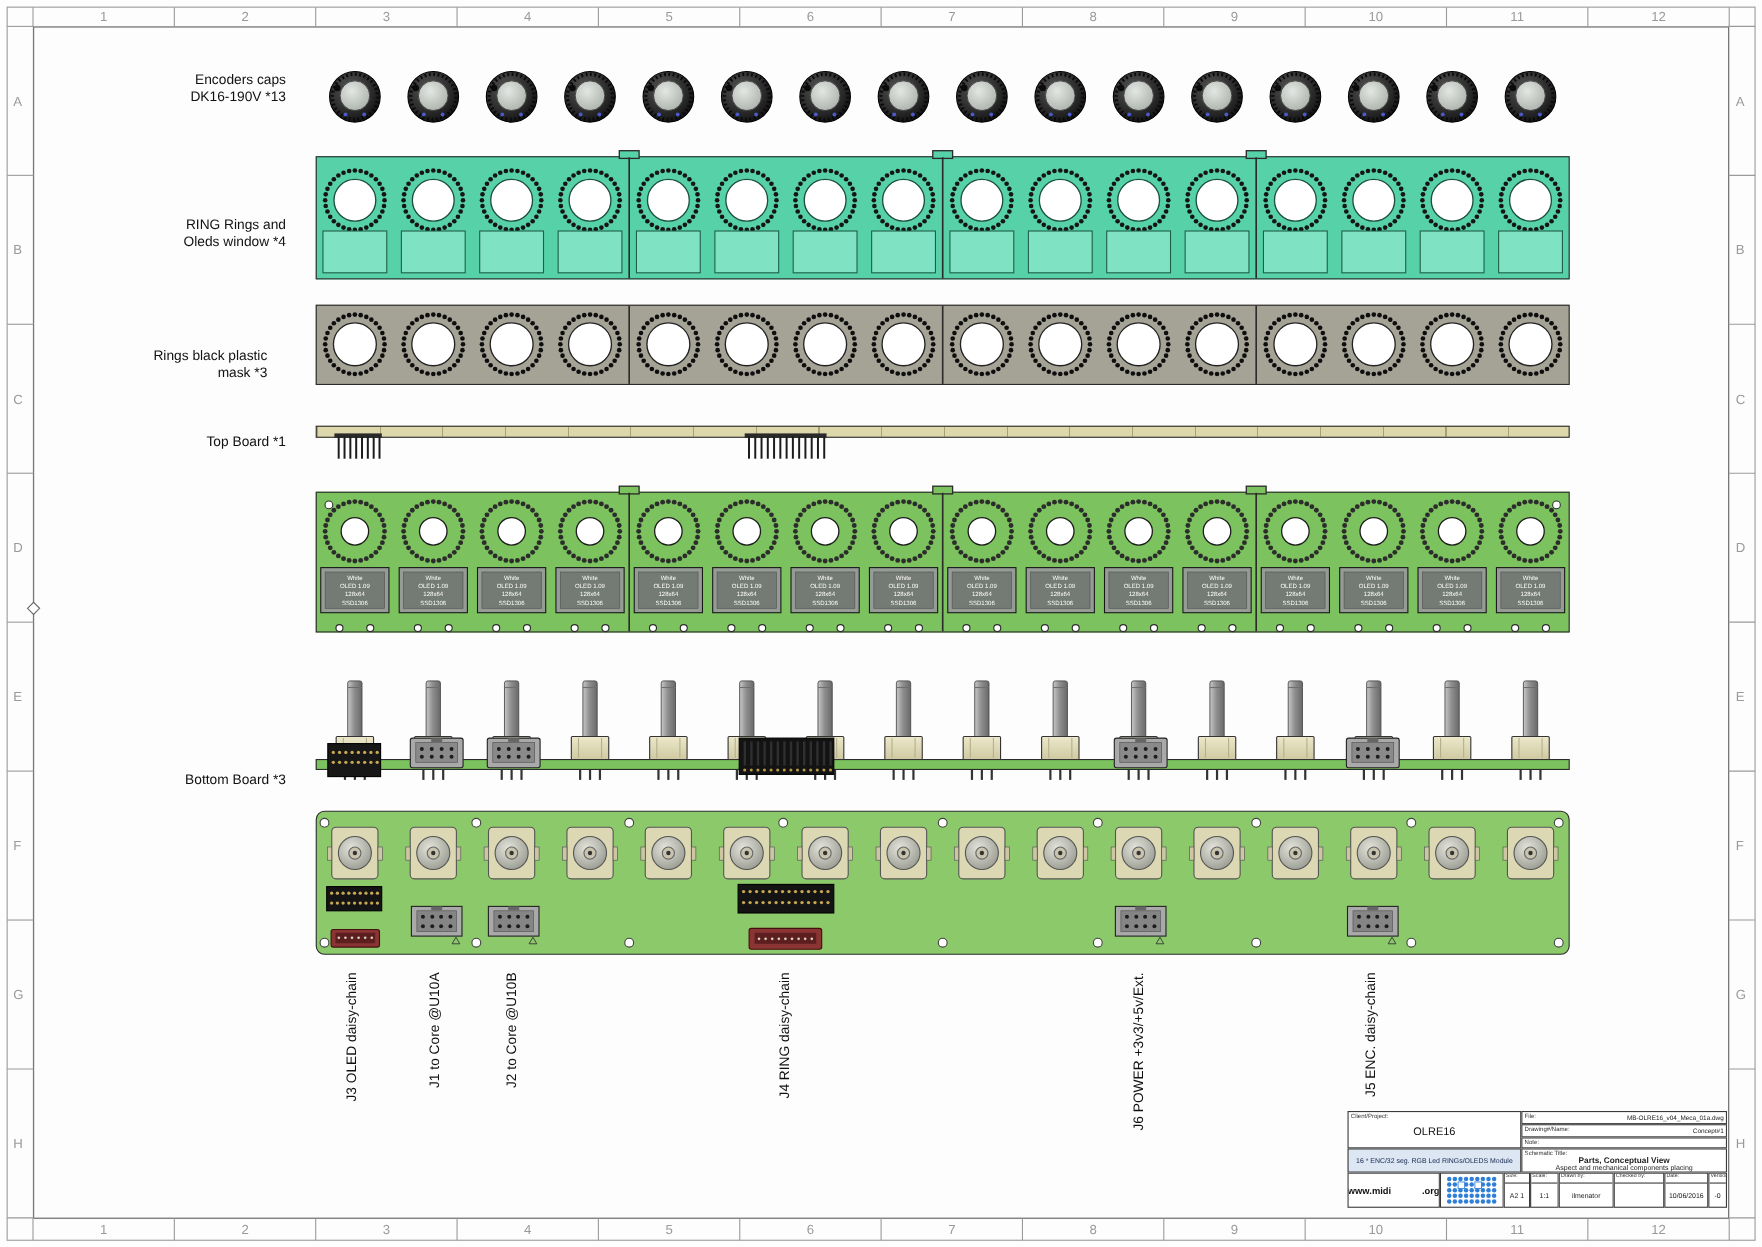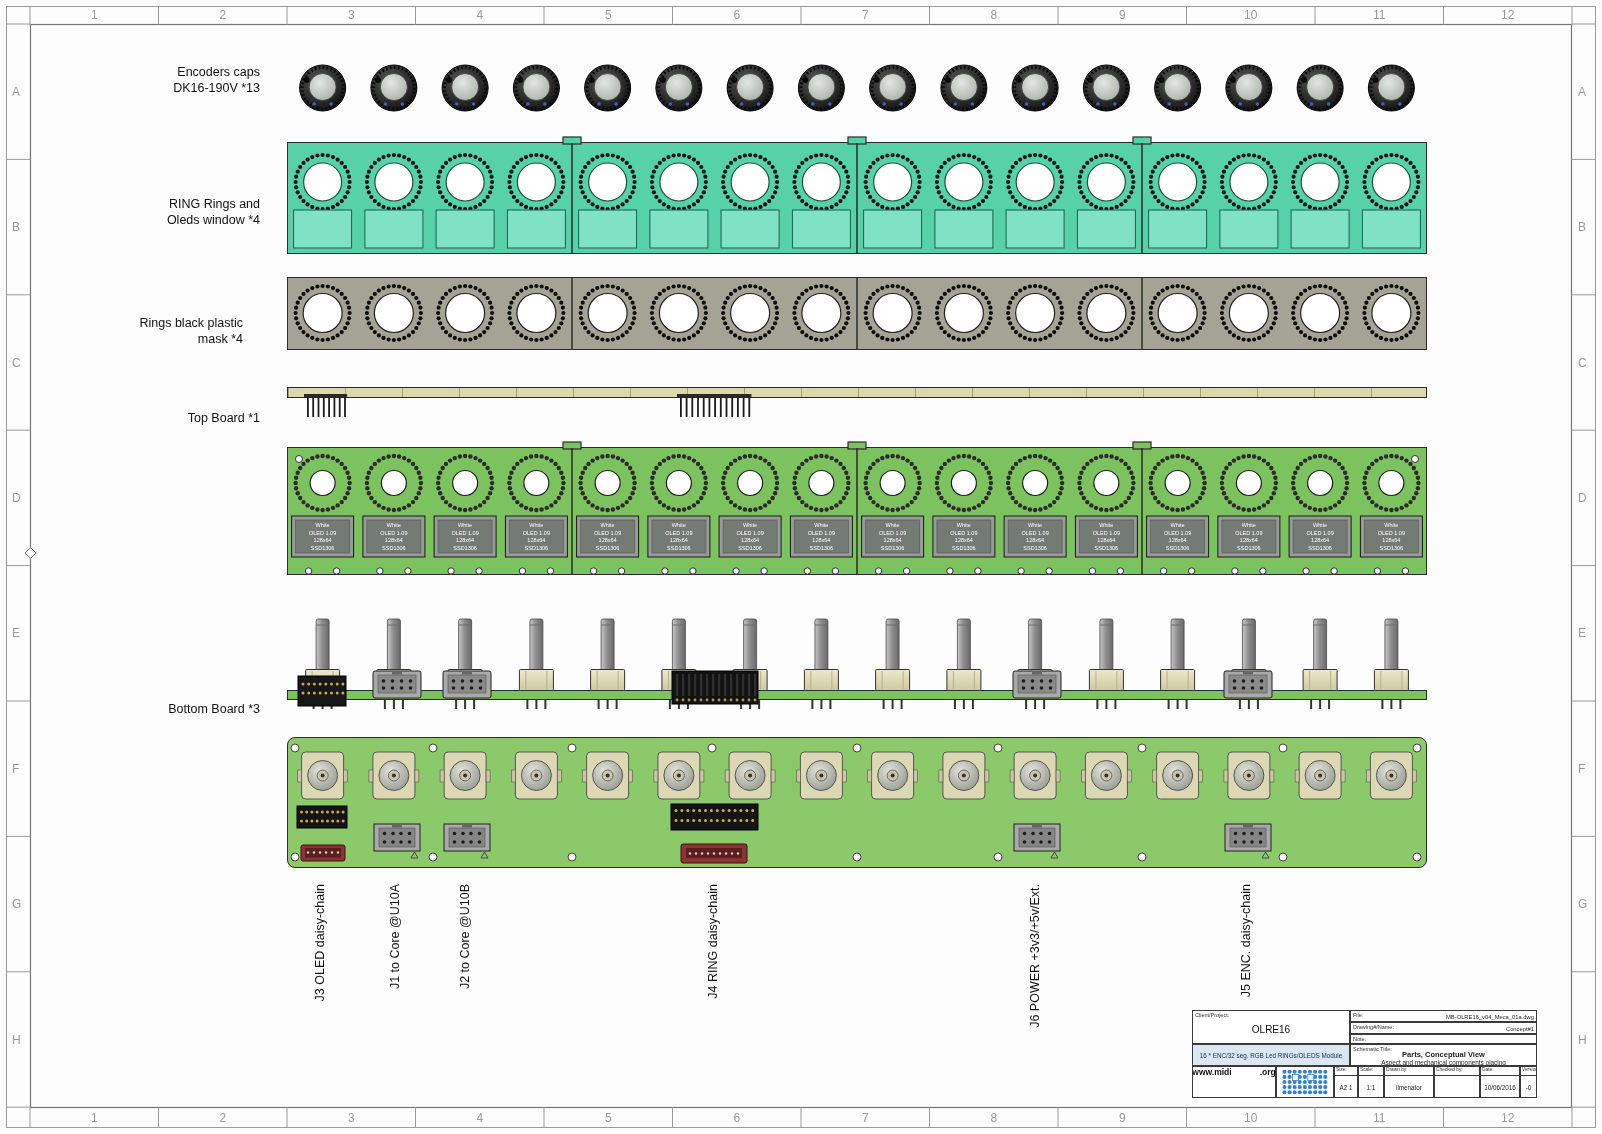--- a/index.html
+++ b/index.html
@@ -10,34 +10,34 @@
   #b-topstrip{left:287px;top:387px;width:1140px;height:11px;border-width:1px;}
   #b-ring{left:287px;top:447px;width:1140px;height:128px;}
   #b-side{left:287px;top:690px;width:1140px;height:10px;border-width:1px;}
   #b-bottom{left:287px;top:737px;width:1140px;height:131px;border-radius:8px;}
   #gfx{position:absolute;left:0;top:0;z-index:3;pointer-events:none;}
   #gfx text{font-family:"Liberation Sans",sans-serif;}
   .rowlabel{position:absolute;z-index:4;width:210px;text-align:right;font-size:12.5px;color:#111;line-height:1.3;}
   .vlabel{position:absolute;z-index:4;writing-mode:vertical-rl;transform:rotate(180deg);font-size:12.5px;color:#111;white-space:nowrap;}
   .ruler-num{position:absolute;z-index:2;font-size:12px;color:#9a9a9a;transform:translate(-50%,0);}
   .ruler-letter{position:absolute;z-index:2;font-size:12px;color:#9a9a9a;transform:translate(0,-50%);}
-  #titleblock{position:absolute;left:1192px;top:1010px;width:345px;height:88px;background:#fff;z-index:5;font-size:7px;color:#222;}
+  #titleblock{position:absolute;left:1225px;top:1010px;width:345px;height:88px;background:#fff;z-index:5;font-size:7px;color:#222;}
   .tb-cell{position:absolute;box-sizing:border-box;border:1px solid #3a3a3a;overflow:hidden;background:#fff;}
   .tb-tiny{position:absolute;left:2px;top:1px;font-size:5.5px;color:#333;}
   .tb-client{left:0;top:0;width:158px;height:34px;}
   .tb-proj{position:absolute;left:0;right:0;top:13px;text-align:center;font-size:10px;color:#111;}
   .tb-desc{left:0;top:34px;width:158px;height:22px;background:#dde7f3;color:#13264d;font-size:6.3px;display:flex;align-items:center;justify-content:center;text-align:center;}
   .tb-file{left:158px;top:0;width:187px;height:12px;}
   .tb-draw{left:158px;top:12px;width:187px;height:12px;}
   .tb-note{left:158px;top:24px;width:187px;height:10px;}
   .tb-schem{left:158px;top:34px;width:187px;height:22px;}
   .tb-val-r{position:absolute;right:2px;top:2.5px;font-size:5.8px;color:#222;}
   .tb-t1{position:absolute;left:0;right:0;top:5px;text-align:center;font-weight:bold;font-size:7.5px;}
   .tb-t2{position:absolute;left:0;right:0;top:13.5px;text-align:center;font-size:6.4px;}
-  .tb-www{left:0;top:56px;width:84px;height:32px;display:flex;align-items:flex-start;justify-content:center;font-size:8.5px;font-weight:bold;color:#111;gap:14px;}
+  .tb-www{left:0;top:56px;width:84px;height:32px;display:flex;align-items:center;justify-content:center;font-size:8.5px;font-weight:bold;color:#111;gap:14px;}
   .tb-logo{left:84px;top:56px;width:58px;height:32px;display:flex;align-items:center;justify-content:center;}
   .tb-col{top:56px;height:32px;}
   .tb-colhead{height:9px;border-bottom:0.5px solid #3a3a3a;font-size:4.8px;padding-left:1px;color:#333;box-sizing:border-box;}
   .tb-colval{height:22px;display:flex;align-items:center;justify-content:center;font-size:6.3px;text-align:center;}
 </style>
 </head>
 <body>
 
 <div id="page">
 
@@ -51,23 +51,23 @@
   <div class="rowlabel" style="left:50px;top:64px;">
     <div>Encoders caps</div>
     <div>DK16-190V *13</div>
   </div>
   <div class="rowlabel" style="left:50px;top:196px;">
     <div>RING Rings and</div>
     <div>Oleds window *4</div>
   </div>
   <div class="rowlabel" style="left:33px;top:315px;">
     <div>Rings black plastic</div>
-    <div>mask *4</div>
+    <div>mask *3</div>
   </div>
-  <div class="rowlabel" style="left:50px;top:410px;">
+  <div class="rowlabel" style="left:50px;top:393px;">
     <div>Top Board *1</div>
   </div>
   <div class="rowlabel" style="left:50px;top:701px;">
     <div>Bottom Board *3</div>
   </div>
 
   <div id="titleblock">
     <div class="tb-cell tb-client">
       <span class="tb-tiny">Client/Project:</span>
       <div class="tb-proj">OLRE16</div>

